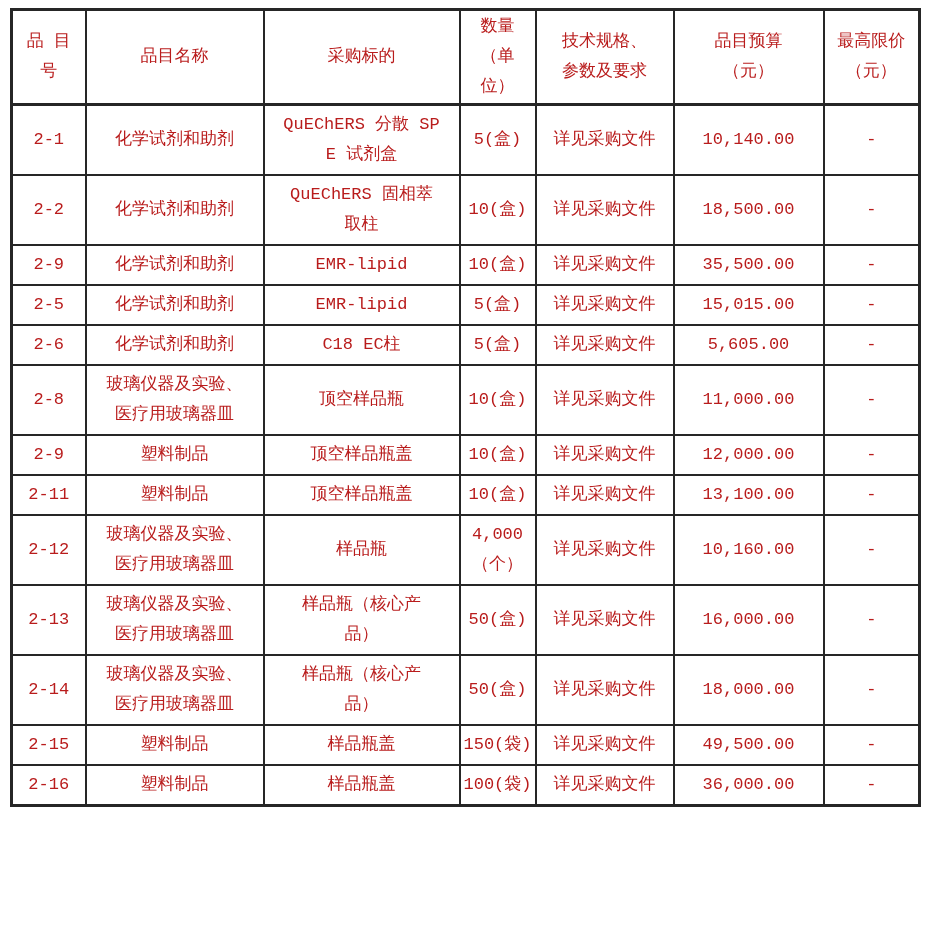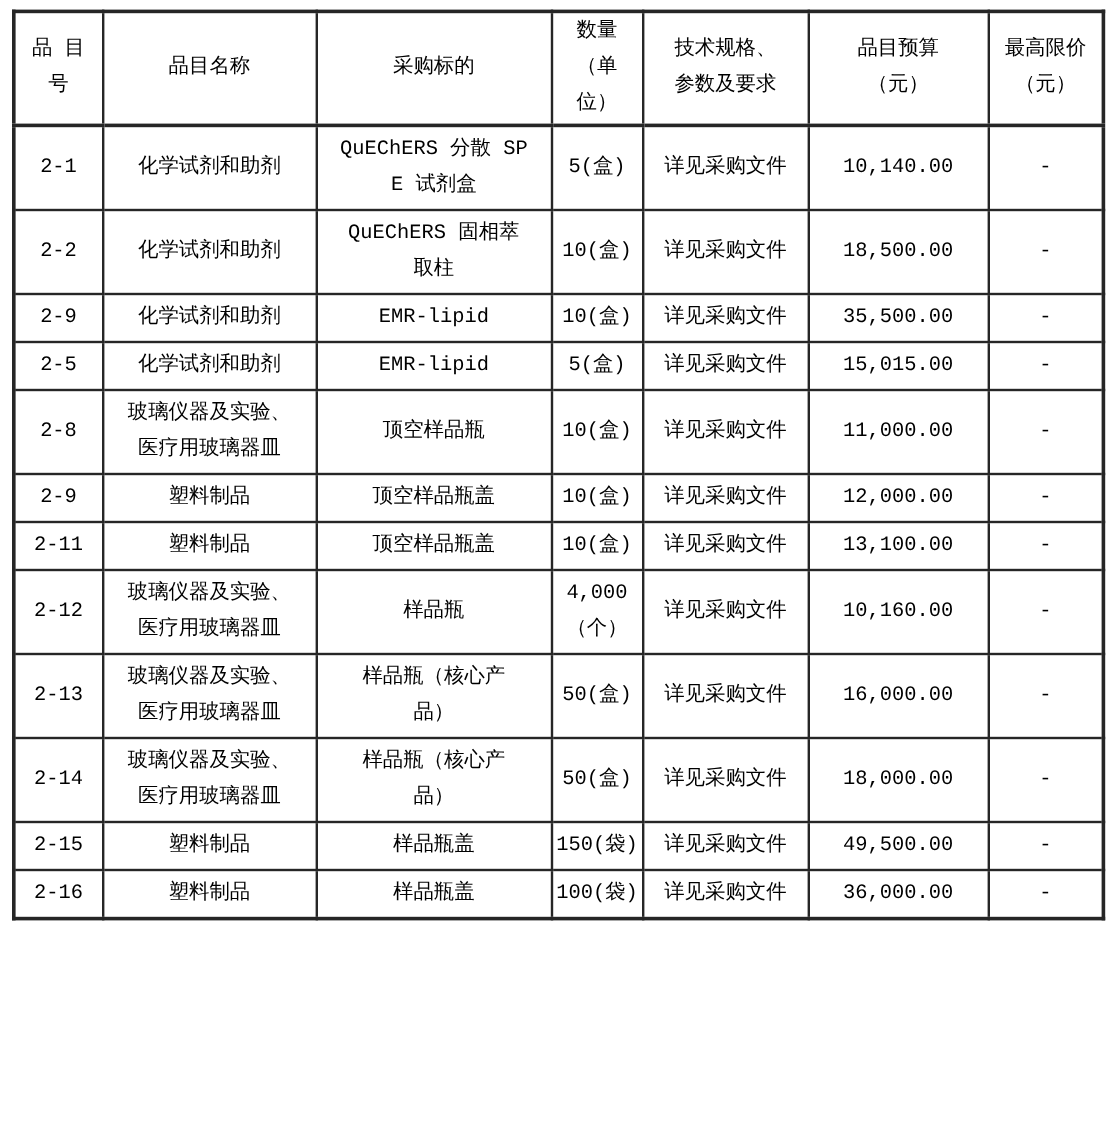--- a/index.html
+++ b/index.html
@@ -8,21 +8,21 @@
     background: #ffffff;
   }
   .page {
     position: relative;
     width: 928px;
     height: 937px;
     overflow: hidden;
     background: #ffffff;
     font-family: "Liberation Mono", "DejaVu Sans Mono", monospace;
     font-size: 17px;
-    color: #000000;
+    color: #b91c1c;
   }
   table.items {
     border-collapse: collapse;
     table-layout: fixed;
     width: 908px;
     margin: 8px 0 0 10px;
     border: 3px solid #262626;
   }
   table.items th,
   table.items td {
@@ -121,20 +121,29 @@
         <tr>
           <td class="col-item_id">2-5</td>
           <td class="col-item_name">化学试剂和助剂</td>
           <td class="col-target">EMR-lipid</td>
           <td class="col-quantity">5(盒)</td>
           <td class="col-spec">详见采购文件</td>
           <td class="col-budget">15,015.00</td>
           <td class="col-max_price">-</td>
         </tr>
         <tr>
+          <td class="col-item_id">2-6</td>
+          <td class="col-item_name">化学试剂和助剂</td>
+          <td class="col-target">C18 EC柱</td>
+          <td class="col-quantity">5(盒)</td>
+          <td class="col-spec">详见采购文件</td>
+          <td class="col-budget">5,605.00</td>
+          <td class="col-max_price">-</td>
+        </tr>
+        <tr>
           <td class="col-item_id">2-8</td>
           <td class="col-item_name">玻璃仪器及实验、
 医疗用玻璃器皿</td>
           <td class="col-target">顶空样品瓶</td>
           <td class="col-quantity">10(盒)</td>
           <td class="col-spec">详见采购文件</td>
           <td class="col-budget">11,000.00</td>
           <td class="col-max_price">-</td>
         </tr>
         <tr>

